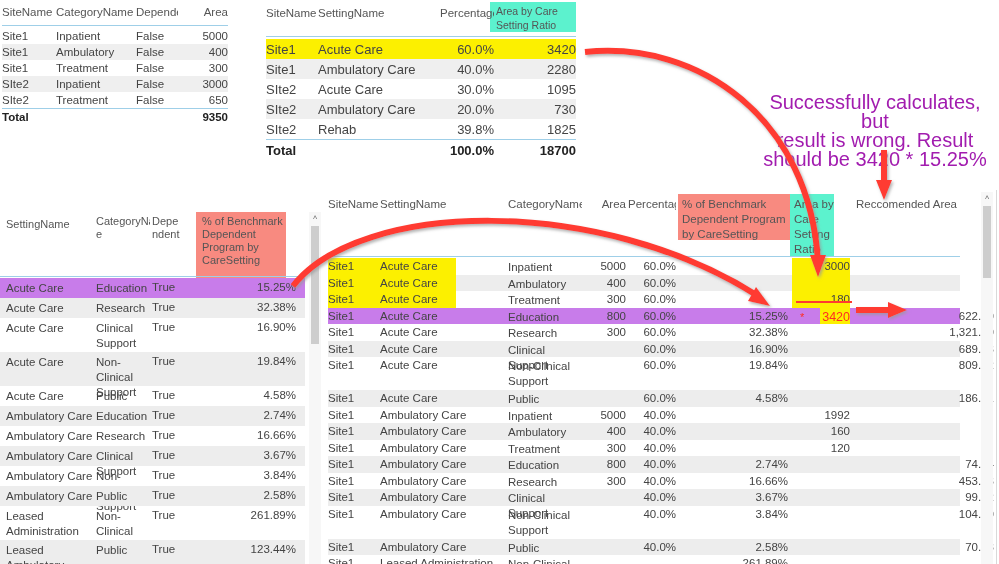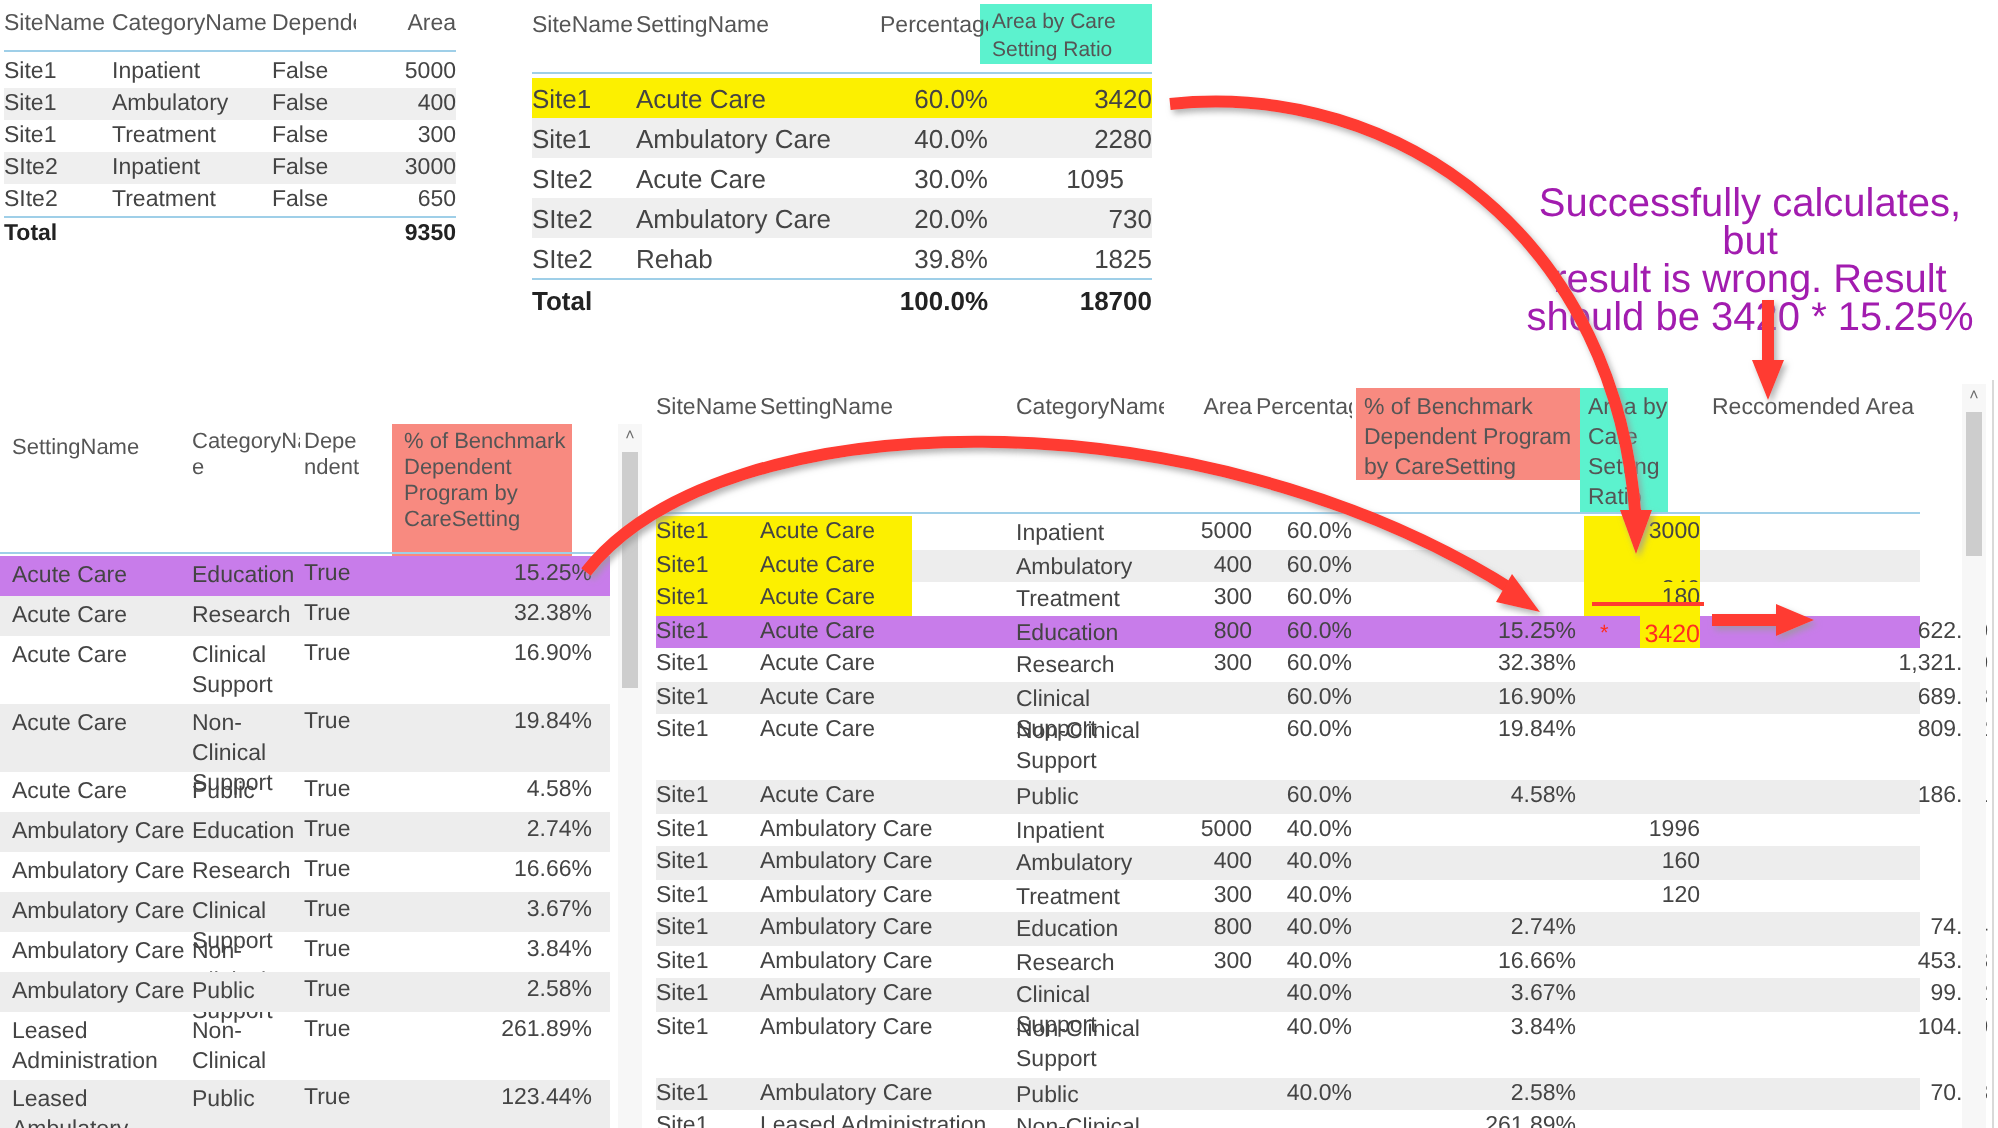--- a/index.html
+++ b/index.html
@@ -87,21 +87,21 @@
     <div class="cell r" style="left:182px;top:42px;width:54px;font-size:13px;">60.0%</div>
     <div class="cell r" style="left:238px;top:42px;width:80px;font-size:13px;">3420</div>
     <div class="rowbg" style="left:8px;top:59px;width:310px;height:20px;background:#efefef;"></div>
     <div class="cell l" style="left:8px;top:62px;width:50px;font-size:13px;">Site1</div>
     <div class="cell l" style="left:60px;top:62px;width:120px;font-size:13px;">Ambulatory Care</div>
     <div class="cell r" style="left:182px;top:62px;width:54px;font-size:13px;">40.0%</div>
     <div class="cell r" style="left:238px;top:62px;width:80px;font-size:13px;">2280</div>
     <div class="cell l" style="left:8px;top:82px;width:50px;font-size:13px;">SIte2</div>
     <div class="cell l" style="left:60px;top:82px;width:120px;font-size:13px;">Acute Care</div>
     <div class="cell r" style="left:182px;top:82px;width:54px;font-size:13px;">30.0%</div>
-    <div class="cell r" style="left:224px;top:82px;width:80px;font-size:13px;">1095</div>
+    <div class="cell r" style="left:238px;top:82px;width:80px;font-size:13px;">1095</div>
     <div class="rowbg" style="left:8px;top:99px;width:310px;height:20px;background:#efefef;"></div>
     <div class="cell l" style="left:8px;top:102px;width:50px;font-size:13px;">SIte2</div>
     <div class="cell l" style="left:60px;top:102px;width:120px;font-size:13px;">Ambulatory Care</div>
     <div class="cell r" style="left:182px;top:102px;width:54px;font-size:13px;">20.0%</div>
     <div class="cell r" style="left:238px;top:102px;width:80px;font-size:13px;">730</div>
     <div class="cell l" style="left:8px;top:122px;width:50px;font-size:13px;">SIte2</div>
     <div class="cell l" style="left:60px;top:122px;width:120px;font-size:13px;">Rehab</div>
     <div class="cell r" style="left:182px;top:122px;width:54px;font-size:13px;">39.8%</div>
     <div class="cell r" style="left:238px;top:122px;width:80px;font-size:13px;">1825</div>
     <div class="rule" style="left:8px;top:139px;width:310px;"></div>
@@ -252,21 +252,21 @@
     <div class="cell l" style="left:54px;top:202px;width:126px;font-size:11.5px;">Acute Care</div>
     <div class="cell l" style="left:182px;top:202px;width:74px;font-size:11.5px;white-space:normal;line-height:15px;">Public</div>
     <div class="cell r" style="left:302px;top:202px;width:48px;font-size:11.5px;">60.0%</div>
     <div class="cell r" style="left:354px;top:202px;width:108px;font-size:11.5px;">4.58%</div>
     <div class="cell r" style="left:528px;top:202px;width:140px;font-size:11.5px;">186.71</div>
     <div class="cell l" style="left:2px;top:218.5px;width:50px;font-size:11.5px;">Site1</div>
     <div class="cell l" style="left:54px;top:218.5px;width:126px;font-size:11.5px;">Ambulatory Care</div>
     <div class="cell l" style="left:182px;top:218.5px;width:74px;font-size:11.5px;white-space:normal;line-height:15px;">Inpatient</div>
     <div class="cell r" style="left:258px;top:218.5px;width:42px;font-size:11.5px;">5000</div>
     <div class="cell r" style="left:302px;top:218.5px;width:48px;font-size:11.5px;">40.0%</div>
-    <div class="cell r" style="left:466px;top:218.5px;width:58px;font-size:11.5px;">1996</div>
+    <div class="cell r" style="left:466px;top:218.5px;width:58px;font-size:11.5px;">1992</div>
     <div class="rowbg" style="left:2px;top:233px;width:632px;height:16.5px;background:#ededed;"></div>
     <div class="cell l" style="left:2px;top:235px;width:50px;font-size:11.5px;">Site1</div>
     <div class="cell l" style="left:54px;top:235px;width:126px;font-size:11.5px;">Ambulatory Care</div>
     <div class="cell l" style="left:182px;top:235px;width:74px;font-size:11.5px;white-space:normal;line-height:15px;">Ambulatory</div>
     <div class="cell r" style="left:258px;top:235px;width:42px;font-size:11.5px;">400</div>
     <div class="cell r" style="left:302px;top:235px;width:48px;font-size:11.5px;">40.0%</div>
     <div class="cell r" style="left:466px;top:235px;width:58px;font-size:11.5px;">160</div>
     <div class="cell l" style="left:2px;top:251.5px;width:50px;font-size:11.5px;">Site1</div>
     <div class="cell l" style="left:54px;top:251.5px;width:126px;font-size:11.5px;">Ambulatory Care</div>
     <div class="cell l" style="left:182px;top:251.5px;width:74px;font-size:11.5px;white-space:normal;line-height:15px;">Treatment</div>

